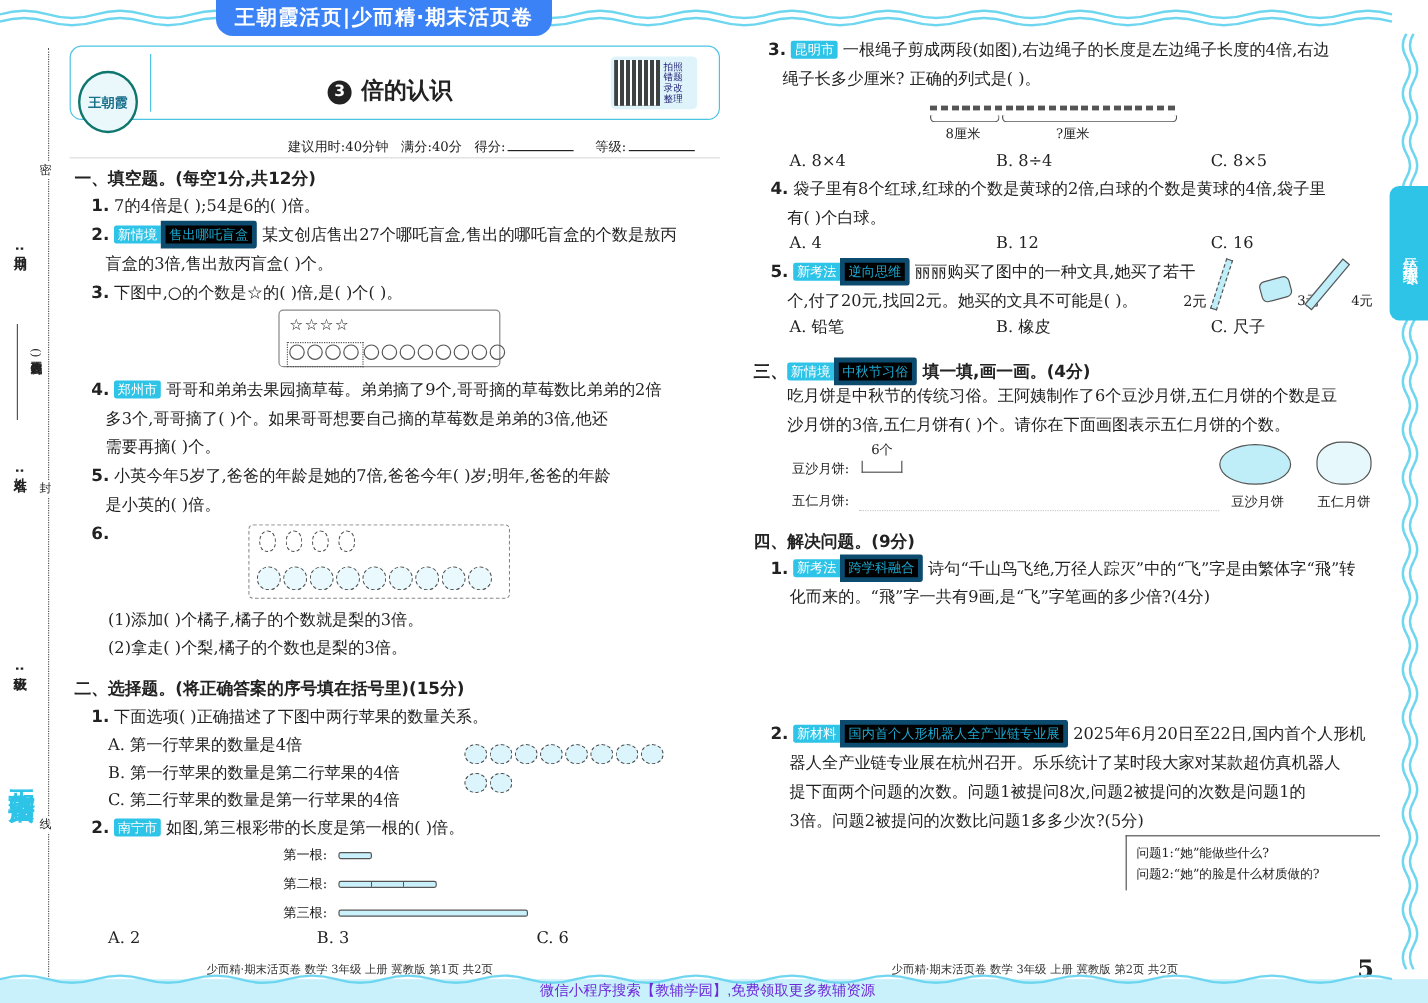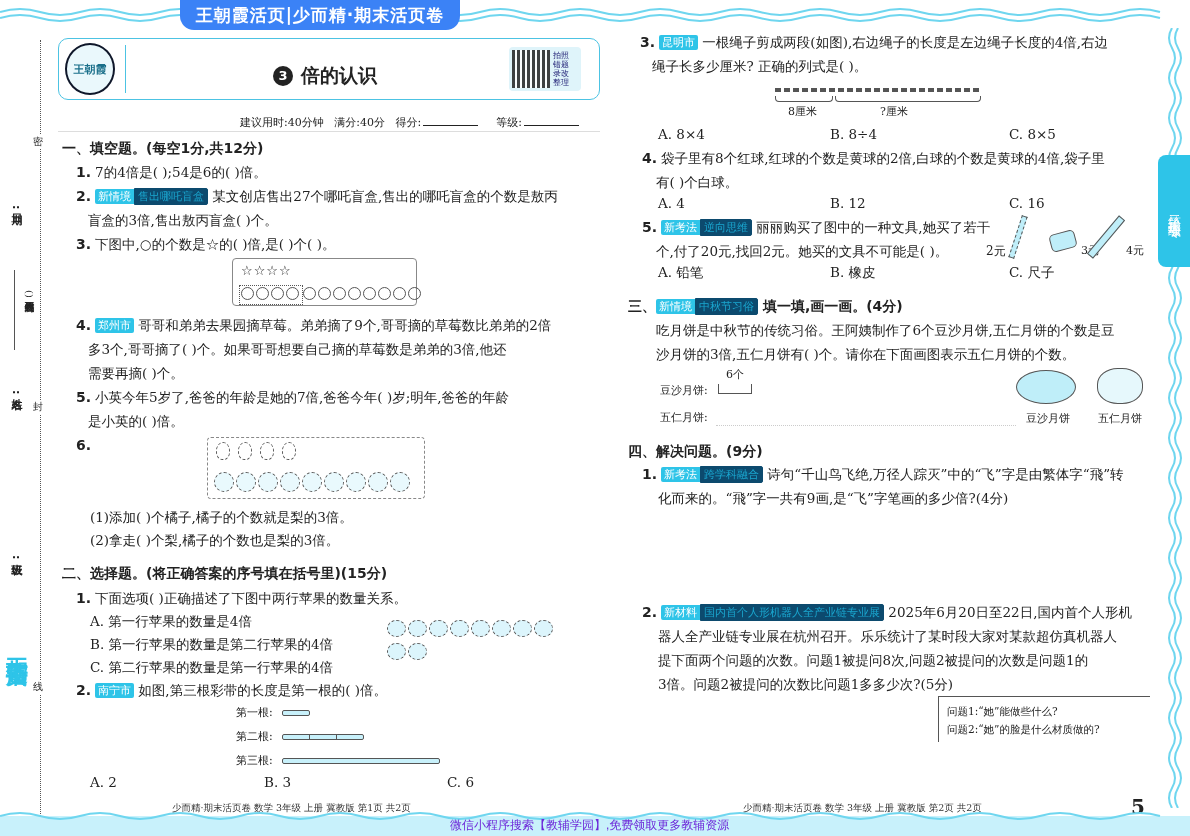--- a/index.html
+++ b/index.html
@@ -1,38 +1,38 @@
 <!DOCTYPE html>
 <html><head>
 <meta charset="utf-8">
 <style>
 *{box-sizing:border-box;margin:0;padding:0}
 body{width:1190px;height:836px;position:relative;overflow:hidden;background:#fff;font-family:"DejaVu Serif","Liberation Serif",serif;color:#222;font-size:14px}
 .abs{position:absolute}
 .wave{position:absolute;left:0;right:0;height:28px}
 .topband{position:absolute;left:180px;top:0;width:280px;height:30px;background:#3b82f6;border-radius:0 0 14px 14px;color:#fff;font-family:"DejaVu Sans",sans-serif;font-weight:bold;font-size:17px;text-align:center;line-height:30px;letter-spacing:1px}
 .header-box{position:absolute;left:58px;top:38px;width:542px;height:62px;border:1.5px solid #4cc3e3;border-radius:10px;background:#fff}
-.logo{position:absolute;left:6px;top:4px;width:50px;height:52px;border-radius:50%;border:2px solid #0f172a;background:#eaf8fc;display:flex;align-items:center;justify-content:center;font-size:11px;font-weight:bold;color:#1a6f8a}
+.logo{position:absolute;left:6px;top:20px;width:50px;height:52px;border-radius:50%;border:2px solid #0f766e;background:#eaf8fc;display:flex;align-items:center;justify-content:center;font-size:11px;font-weight:bold;color:#1a6f8a}
 .logo-div{position:absolute;left:66px;top:6px;bottom:6px;border-left:1.5px solid #4cc3e3}
 .sub-band{position:absolute;left:172px;top:-1px;width:200px;height:20px;background:#2ec4e8;color:#fff;font-family:"DejaVu Sans",sans-serif;font-size:12px;text-align:center;line-height:20px;border-radius:0 0 8px 8px}
 .title{position:absolute;left:214px;top:24px;font-family:"DejaVu Sans",sans-serif;font-weight:bold;font-size:19px;color:#222}
 .title .num{display:inline-block;width:20px;height:20px;border-radius:50%;background:#222;color:#fff;font-size:13px;text-align:center;line-height:20px;margin-right:8px;vertical-align:2px}
 .qr{position:absolute;left:450px;top:8px;width:72px;height:44px;background:#dff4fa;border-radius:4px;display:flex;align-items:center;padding:3px}
 .qr-code{width:38px;height:38px;background:
 repeating-linear-gradient(90deg,#222 0 3px,#fff 3px 5px),#222;opacity:.85}
 .qr-text{font-family:"DejaVu Sans",sans-serif;font-size:8px;line-height:9px;color:#227;margin-left:3px;display:grid;grid-template-columns:1fr;gap:0 2px}
 .meta{position:absolute;left:240px;top:115px;font-size:11px;color:#222;white-space:nowrap}
 .meta .blank{display:inline-block;width:55px;border-bottom:1px solid #222;margin:0 18px 0 2px}
 .hr{position:absolute;left:58px;top:131px;width:542px;border-top:1px solid #ddd}
 .sec{position:absolute;font-family:"DejaVu Sans",sans-serif;font-weight:bold;font-size:14px;white-space:nowrap}
 .q{position:absolute;font-size:13.5px;line-height:24px;white-space:nowrap}
 .qn{font-family:"DejaVu Sans",sans-serif;font-weight:bold;font-size:14px;margin-right:4px}
 .tag{display:inline-block;font-family:"DejaVu Sans",sans-serif;font-size:11px;line-height:15px;padding:0 3px;vertical-align:1px}
 .tag.a{background:#2ec4e8;color:#fff;border-radius:2px 0 0 2px}
-.tag.b{border:1px solid #0c4a6e;color:#1aa6cf;border-radius:0 2px 2px 0;background:#0c4a6e}
+.tag.b{border:4px solid #0c4a6e;color:#1aa6cf;border-radius:0 2px 2px 0;background:#000000}
 .tag.solo{border-radius:2px}
 .fig{position:absolute;border:1px solid #888;border-radius:4px}
 .side-v{position:absolute;writing-mode:vertical-rl;font-family:"DejaVu Sans",sans-serif;font-size:11px;font-weight:bold;color:#222}
 .dotline{position:absolute;left:40px;top:40px;height:780px;border-left:1px dotted #555}
 .brand-v{position:absolute;left:6px;top:640px;width:24px;writing-mode:vertical-rl;color:#2ec4e8;font-family:"DejaVu Serif",serif;font-weight:bold;font-size:22px;line-height:24px;letter-spacing:2px}
 .footer{position:absolute;font-size:9.5px;color:#333;white-space:nowrap}
 .bottom-band{position:absolute;left:0;right:0;bottom:0;height:20px;background:#c8f1fb}
 .bottom-text{position:absolute;left:450px;bottom:2px;font-family:Liberation Sans, sans-serif;font-size:12px;color:#6d28d9;white-space:nowrap}
 .side-tab{position:absolute;right:0;top:155px;width:32px;height:112px;background:#2ec4e8;border-radius:8px 0 0 8px;color:#fff;font-family:"DejaVu Sans",sans-serif;font-size:13px;writing-mode:vertical-rl;text-align:center;line-height:32px;letter-spacing:1px}
 .right-wave{position:absolute;right:0;top:28px;width:30px;height:780px}

